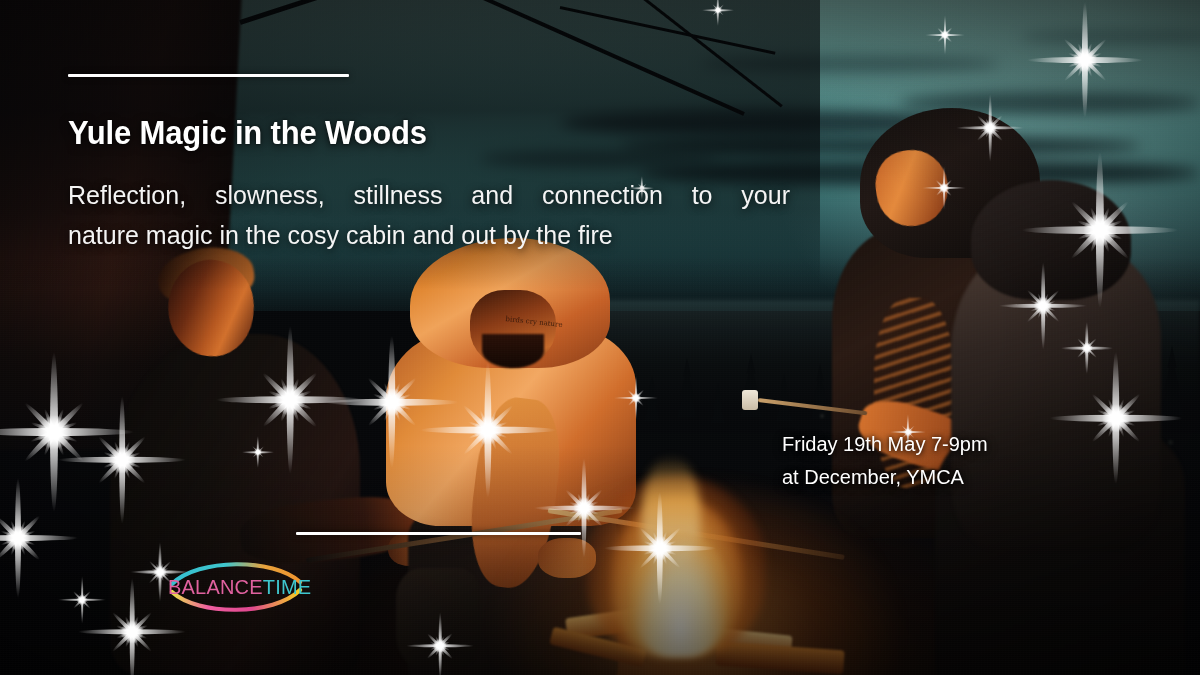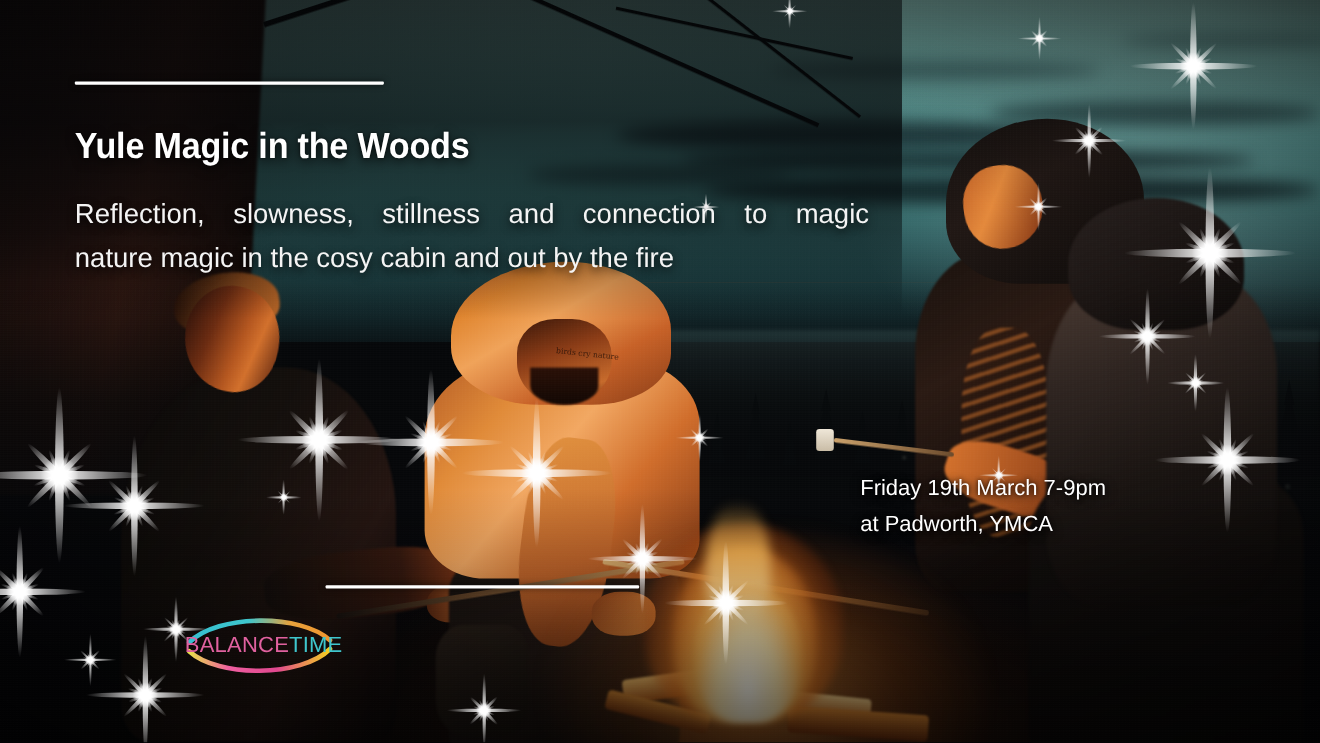--- a/index.html
+++ b/index.html
@@ -715,29 +715,29 @@
       </div>
     </div>
 
   <div class="overlay">
 
     <div class="rule rule-top"></div>
 
     <div class="headline">Yule Magic in the Woods</div>
 
     <div class="subhead">
-      <span class="firstline">Reflection, slowness, stillness and connection to magic</span>
+      <span class="firstline">Reflection, slowness, stillness and connection to your</span>
       <span class="lastline">nature magic in the cosy cabin and out by the fire</span>
     </div>
 
     <div class="rule rule-mid"></div>
 
     <div class="details">
-      <div>Friday 19th March 7-9pm</div>
-      <div>at Padworth, YMCA</div>
+      <div>Friday 19th May 7-9pm</div>
+      <div>at December, YMCA</div>
     </div>
 
     <div class="logo">
       <svg viewBox="0 0 136 62" xmlns="http://www.w3.org/2000/svg">
         <defs>
           <linearGradient id="arcTop" x1="0" y1="0" x2="1" y2="0">
             <stop offset="0%" stop-color="#35bfd0"></stop>
             <stop offset="42%" stop-color="#3fc6cd"></stop>
             <stop offset="72%" stop-color="#e8a23c"></stop>
             <stop offset="100%" stop-color="#f0952f"></stop>

